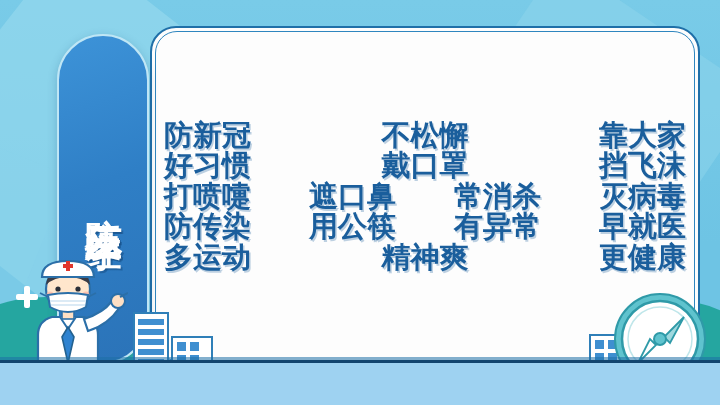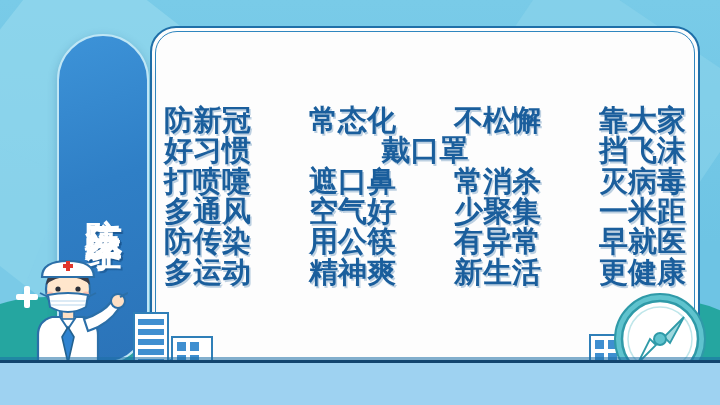--- a/index.html
+++ b/index.html
@@ -109,51 +109,43 @@
 
   <div class="hill l1"></div>
   <div class="hill l2"></div>
   <div class="hill r1"></div>
   <div class="hill r2"></div>
 
   <div class="card">
     <div class="grid">
       <div class="row">
         <span class="phrase">防新冠</span>
-        <span class="phrase">常态化</span>
         <span class="phrase">不松懈</span>
         <span class="phrase">靠大家</span>
       </div>
       <div class="row">
         <span class="phrase">好习惯</span>
         <span class="phrase">戴口罩</span>
         <span class="phrase">挡飞沫</span>
       </div>
       <div class="row">
         <span class="phrase">打喷嚏</span>
         <span class="phrase">遮口鼻</span>
         <span class="phrase">常消杀</span>
         <span class="phrase">灭病毒</span>
       </div>
       <div class="row">
-        <span class="phrase">多通风</span>
-        <span class="phrase">空气好</span>
-        <span class="phrase">少聚集</span>
-        <span class="phrase">一米距</span>
-      </div>
-      <div class="row">
         <span class="phrase">防传染</span>
         <span class="phrase">用公筷</span>
         <span class="phrase">有异常</span>
         <span class="phrase">早就医</span>
       </div>
       <div class="row">
         <span class="phrase">多运动</span>
         <span class="phrase">精神爽</span>
-        <span class="phrase">新生活</span>
         <span class="phrase">更健康</span>
       </div>
     </div>
   </div>
   <div class="card-inner"></div>
 
   <div class="pill">
     <span class="pill-text">防疫三字经</span>
   </div>
 

